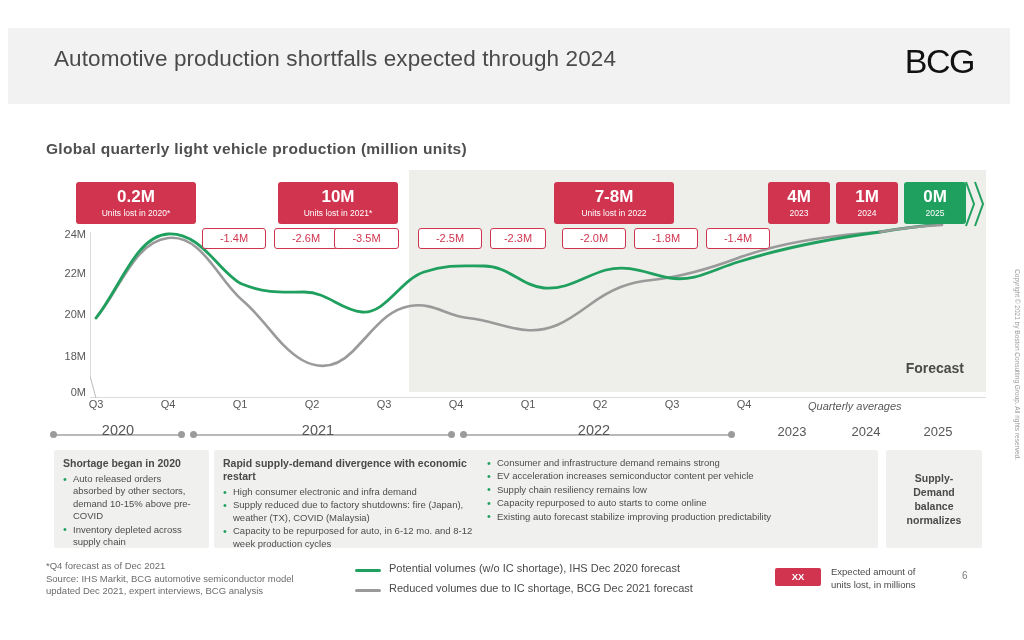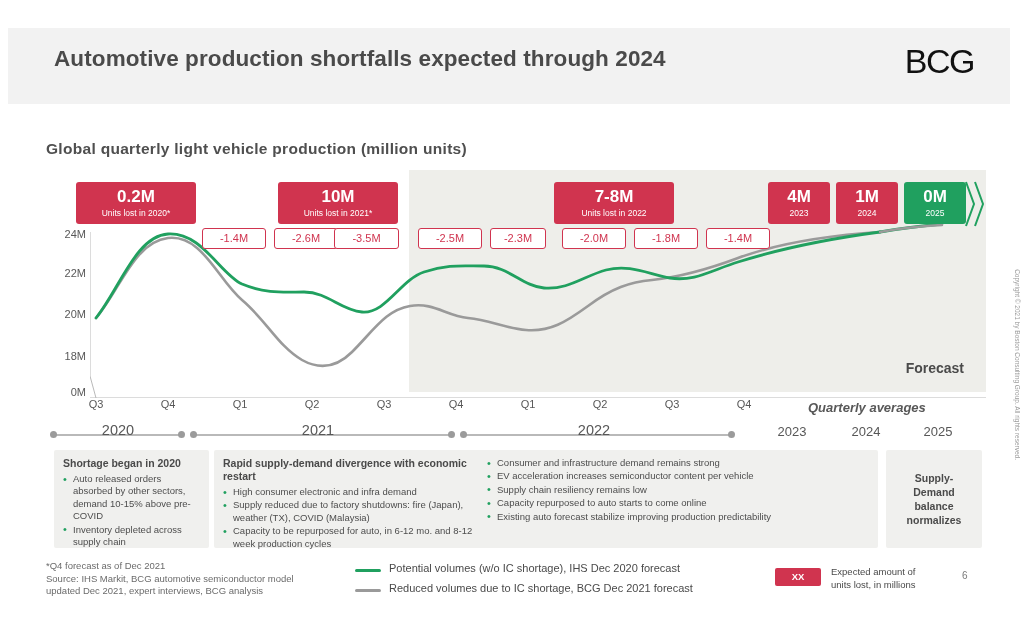--- a/index.html
+++ b/index.html
@@ -29,21 +29,20 @@
     width: 1002px; height: 76px;
     background: #f2f2f2;
   }
   .header-title {
     position: absolute;
     left: 46px; top: 18px;
     font-size: 22.5px;
     color: #4a4a4a;
     letter-spacing: 0.1px;
     white-space: nowrap;
-    font-weight: bold;
   }
   .bcg-logo {
     position: absolute;
     right: 36px; top: 14px;
     font-size: 34px;
     font-weight: normal;
     color: #111111;
     letter-spacing: -1.5px;
   }
   
@@ -99,25 +98,24 @@
   }
   .x-tick {
     position: absolute;
     font-size: 11px;
     color: #585858;
     text-align: center;
     white-space: nowrap;
   }
   .quarterly-avg {
     position: absolute;
-    font-size: 13px;
+    font-size: 11px;
     font-style: italic;
     color: #585858;
     white-space: nowrap;
-    font-weight: bold;
   }
   
   .callout {
     position: absolute;
     background: #d0344f;
     color: #ffffff;
     border-radius: 3px;
     text-align: center;
     padding-top: 5px;
     box-sizing: border-box;

